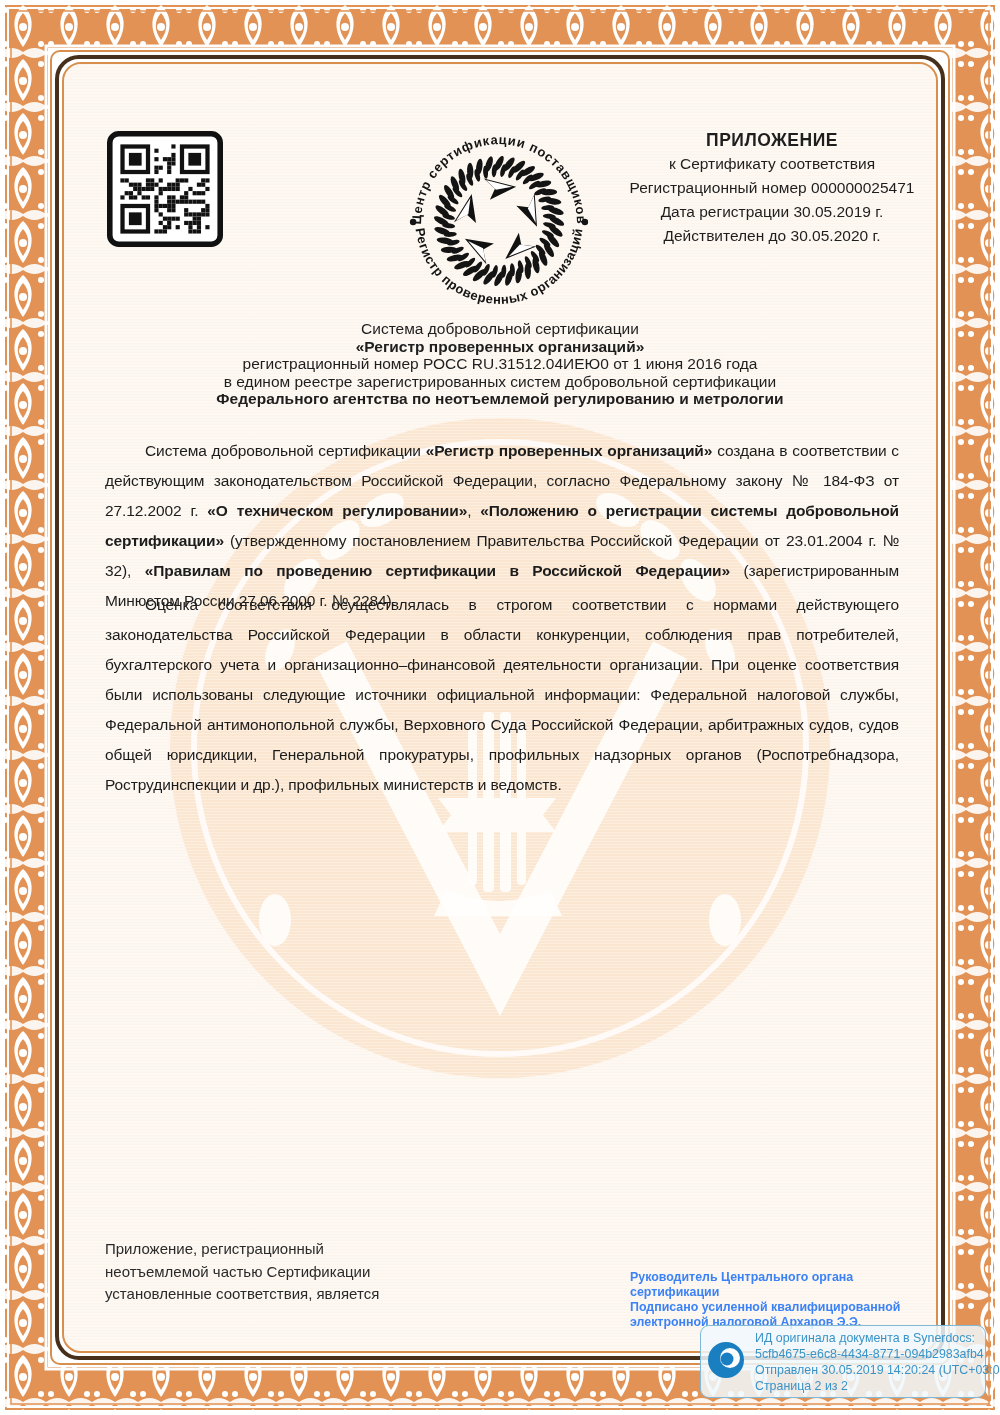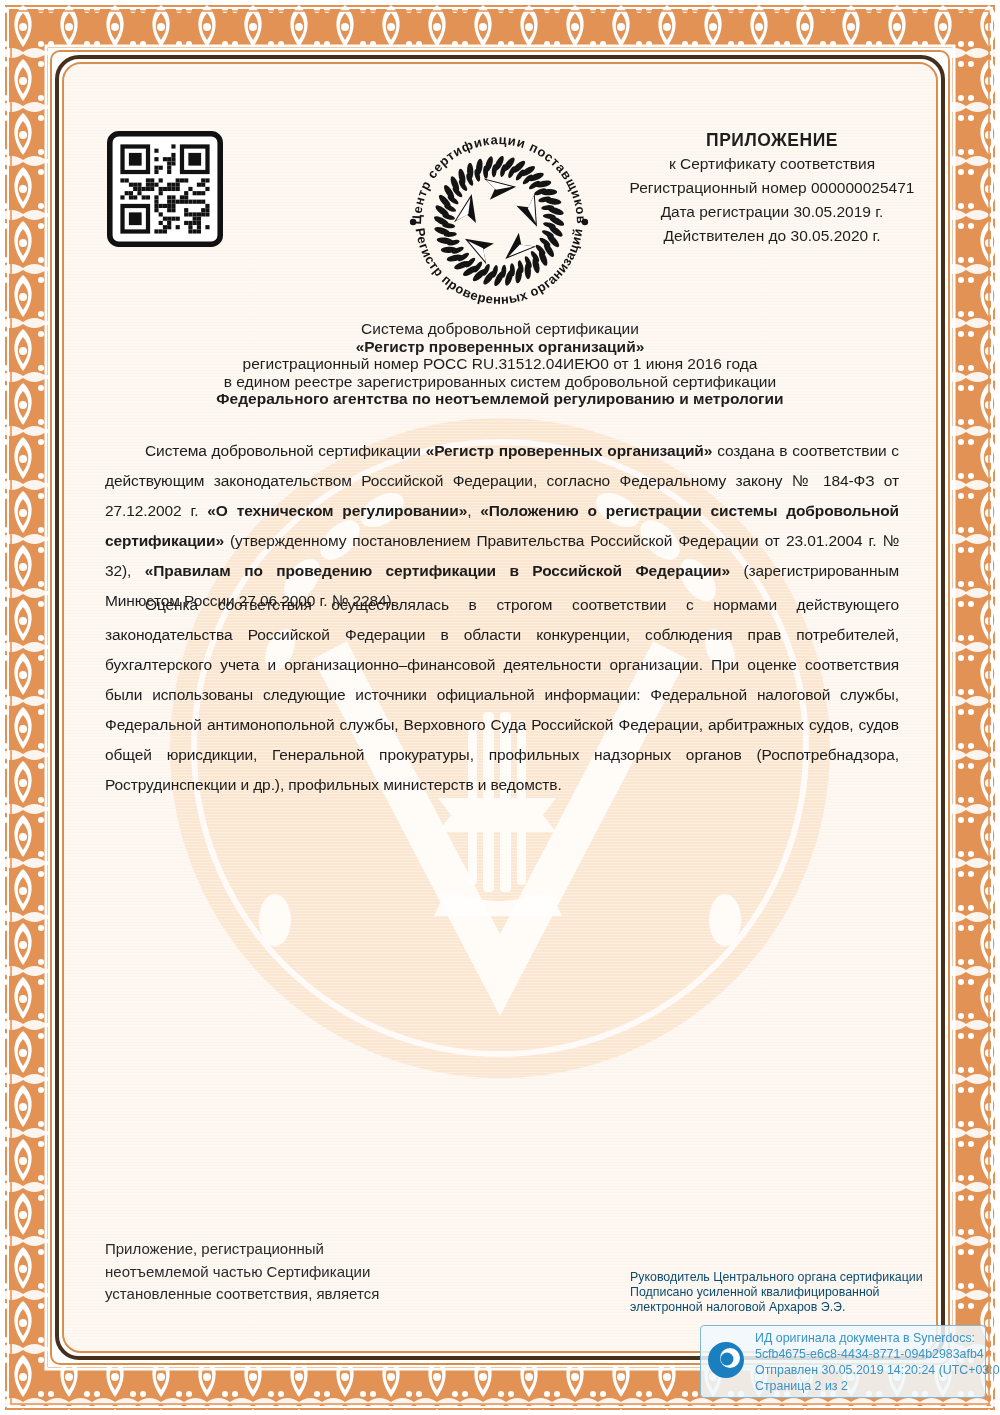--- a/index.html
+++ b/index.html
@@ -37,25 +37,25 @@
   .para{
     position:absolute;left:39px;width:794px;margin:0;
     font-size:15.5px;line-height:30px;text-align:justify;text-indent:40px;color:#1c1c1c;
     letter-spacing:-0.1px;
   }
   .para .b{font-weight:700;}
   .p1{top:370px;}
   .p2{top:524px;}
 
   .footer-note{position:absolute;left:39px;top:1172px;font-size:15px;line-height:22.5px;color:#2a2a2a;}
-  .sign-block{position:absolute;left:564px;top:1204px;width:310px;font-size:12.4px;line-height:15px;font-weight:400;color:#0c4a6e;}
+  .sign-block{position:absolute;left:564px;top:1204px;width:310px;font-size:12.4px;line-height:15px;font-weight:700;color:#3b82f6;}
 
   .stamp{
     position:absolute;left:700px;top:1325px;width:286px;height:73px;z-index:6;
-    background:rgba(240,248,253,0.85);border:1px solid #7fb9da;border-radius:4px;
+    background:rgba(240,248,253,0.85);border:1px solid #7fb9da;border-radius:9px;
     display:flex;align-items:center;gap:9px;padding:0 6px 0 5px;box-sizing:border-box;
   }
   .stamp-text{font-size:12.4px;line-height:16px;color:#3a93c8;white-space:nowrap;}
   .b{font-weight:700;}
 </style>
 </head>
 <body>
 
 <div class="page">
 

